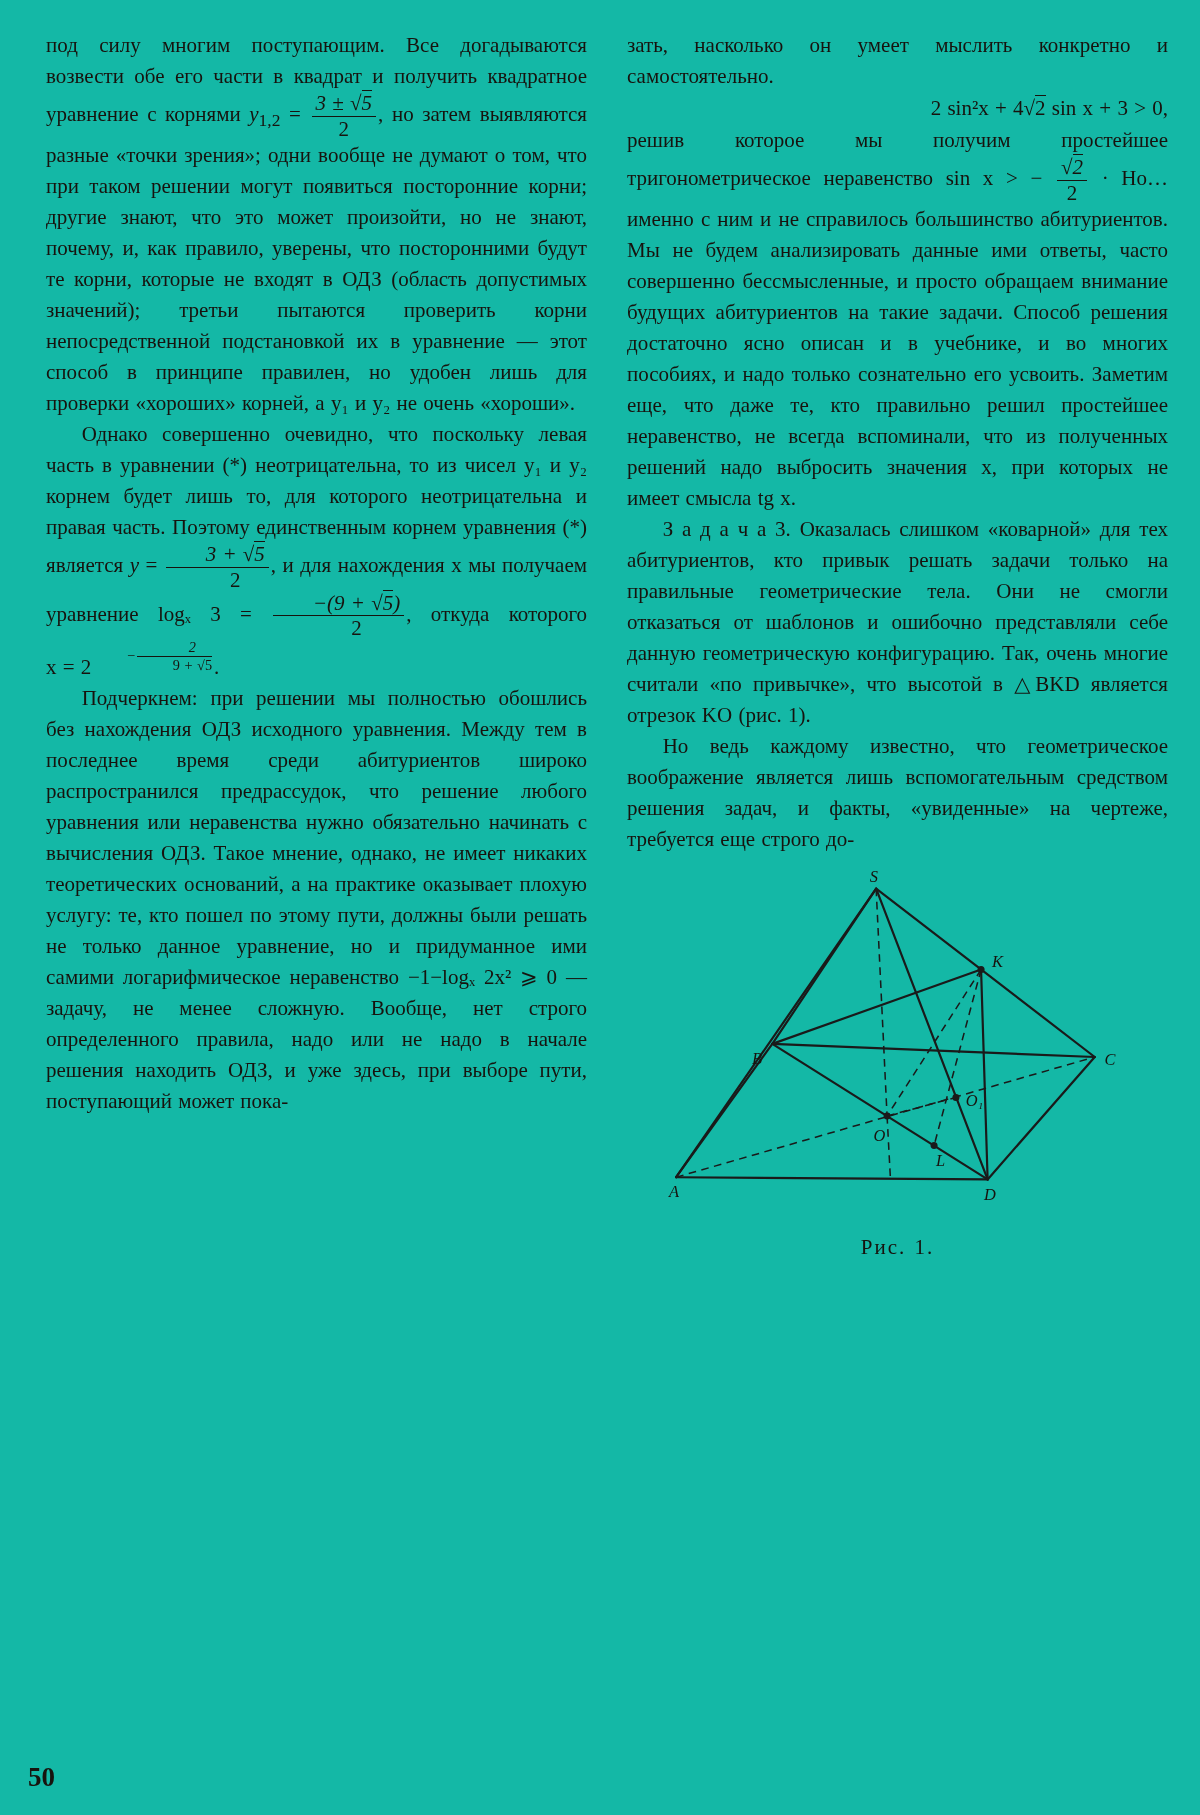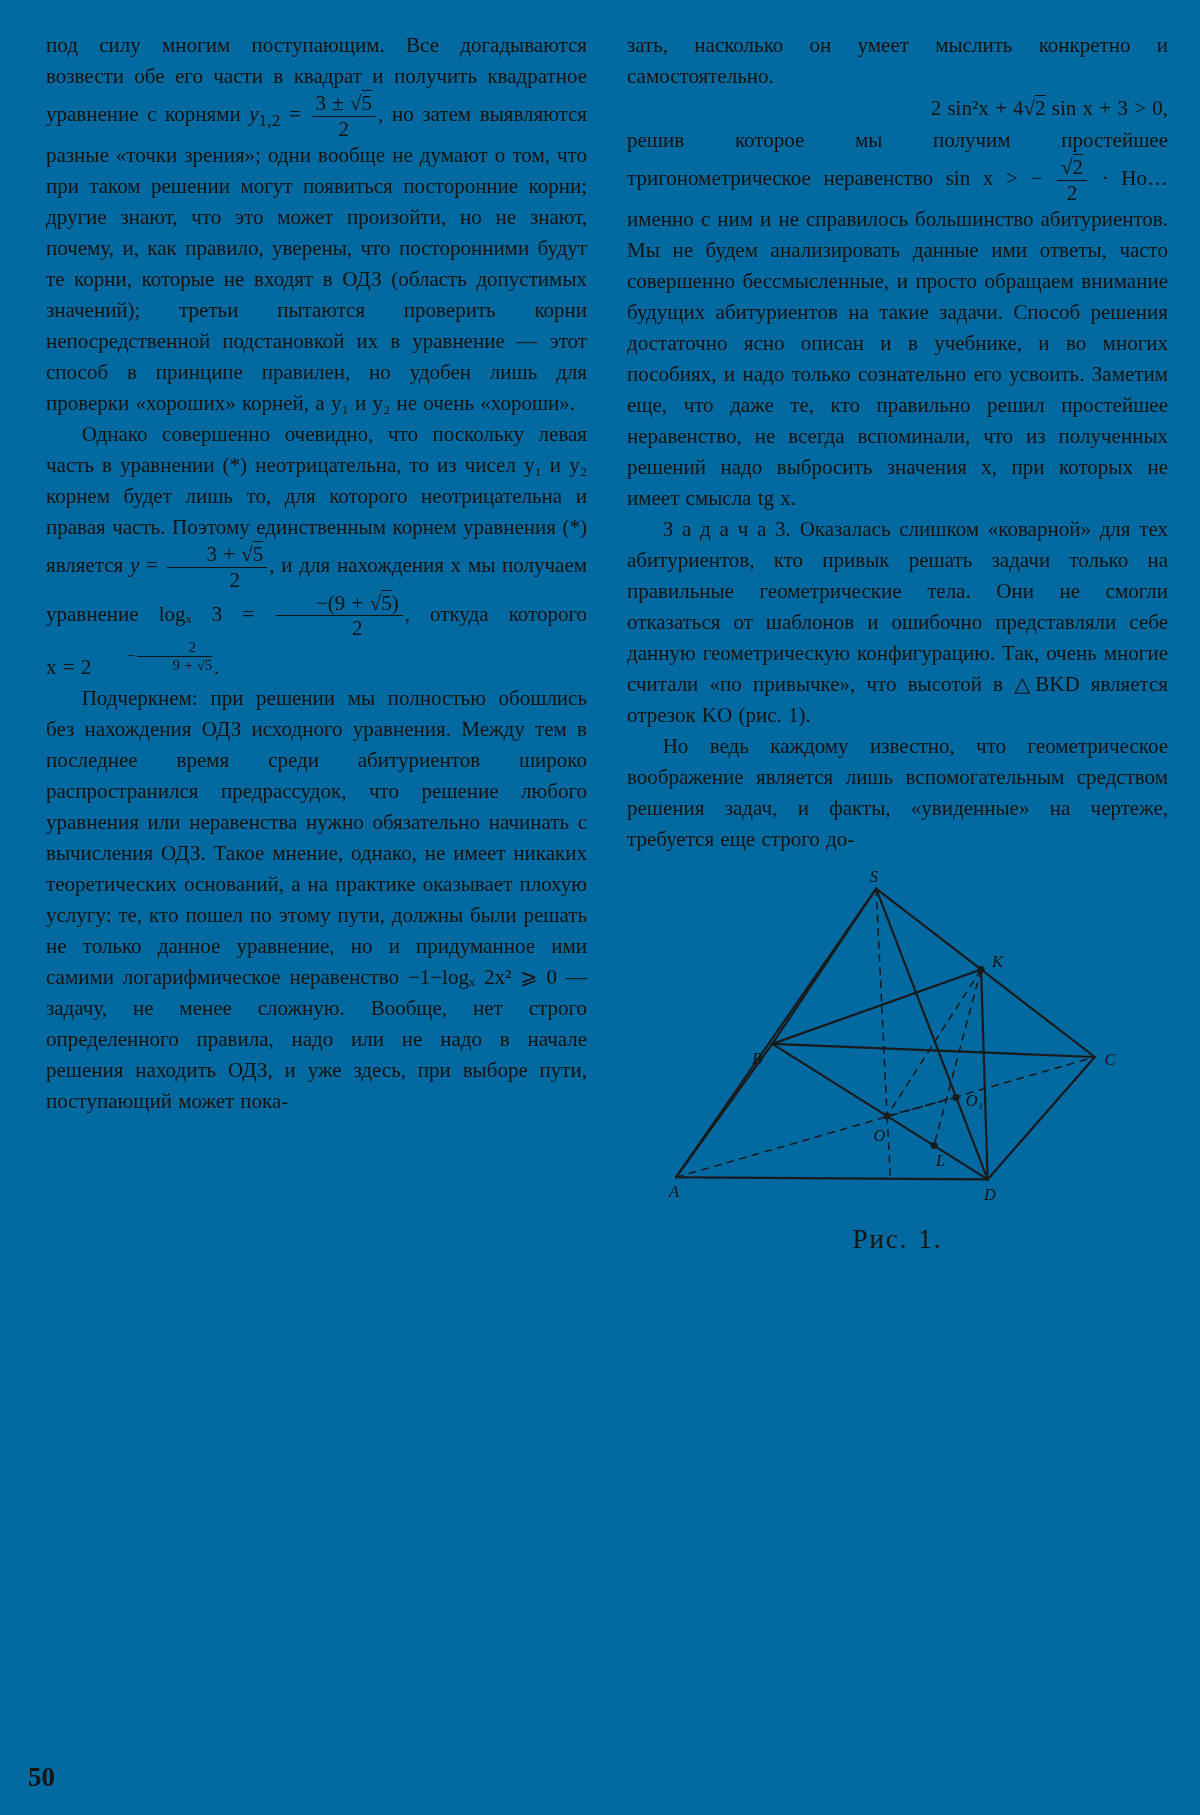--- a/index.html
+++ b/index.html
@@ -1,20 +1,20 @@
 <!DOCTYPE html>
 <html><head>
 <meta charset="utf-8">
 <style>
   html,body { margin:0; padding:0; background:#c9c0a8; }
   .page {
     position:relative;
     width:1200px; height:1815px;
     margin:0 auto;
-    background:#0369a1;
+    background:#14b8a6;
     font-family:"Liberation Serif","DejaVu Serif",serif;
     color:#17130e;
     overflow:hidden;
   }
   .columns {
     display:flex;
     gap:40px;
     padding:30px 32px 0 46px;
   }
   .col {
@@ -27,38 +27,38 @@
   p.para { margin:0; }
   p.indent { text-indent:1.7em; }
   .math { white-space:nowrap; }
   .frac {
     display:inline-block;
     vertical-align:middle;
     text-align:center;
     line-height:1.08;
     padding:0 2px;
   }
-  .frac .num { display:block; border-bottom:1.6px solid currentColor; padding:0 4px 1px; }
+  .frac .num { display:block; border-bottom:1.6px solid currentColor; padding:0 4px 1px;font-style:italic; }
   .frac .den { display:block; padding-top:1px; }
   .rad { border-top:1.6px solid currentColor; }
   .exp { display:inline-block; font-size:0.68em; vertical-align:0.95em; }
   .exp .frac { vertical-align:middle; }
   .display-eq {
     text-align:right;
     text-indent:0;
     white-space:nowrap;
     margin:1px 0;
   }
   .figure-block { margin-top:14px; }
   .figure-svg { display:block; width:470px; margin:0 auto; }
   .fig-caption {
     text-align:center;
-    font-size:27px;
+    font-size:21px;
     letter-spacing:2px;
-    margin-top:14px;
+    margin-top:22px;
     text-indent:0;
   }
   .page-number {
     position:absolute;
     left:28px; bottom:22px;
     font-weight:bold;
     font-size:27px;
   }
   svg text {
     font-family:"Liberation Serif","DejaVu Serif",serif;

